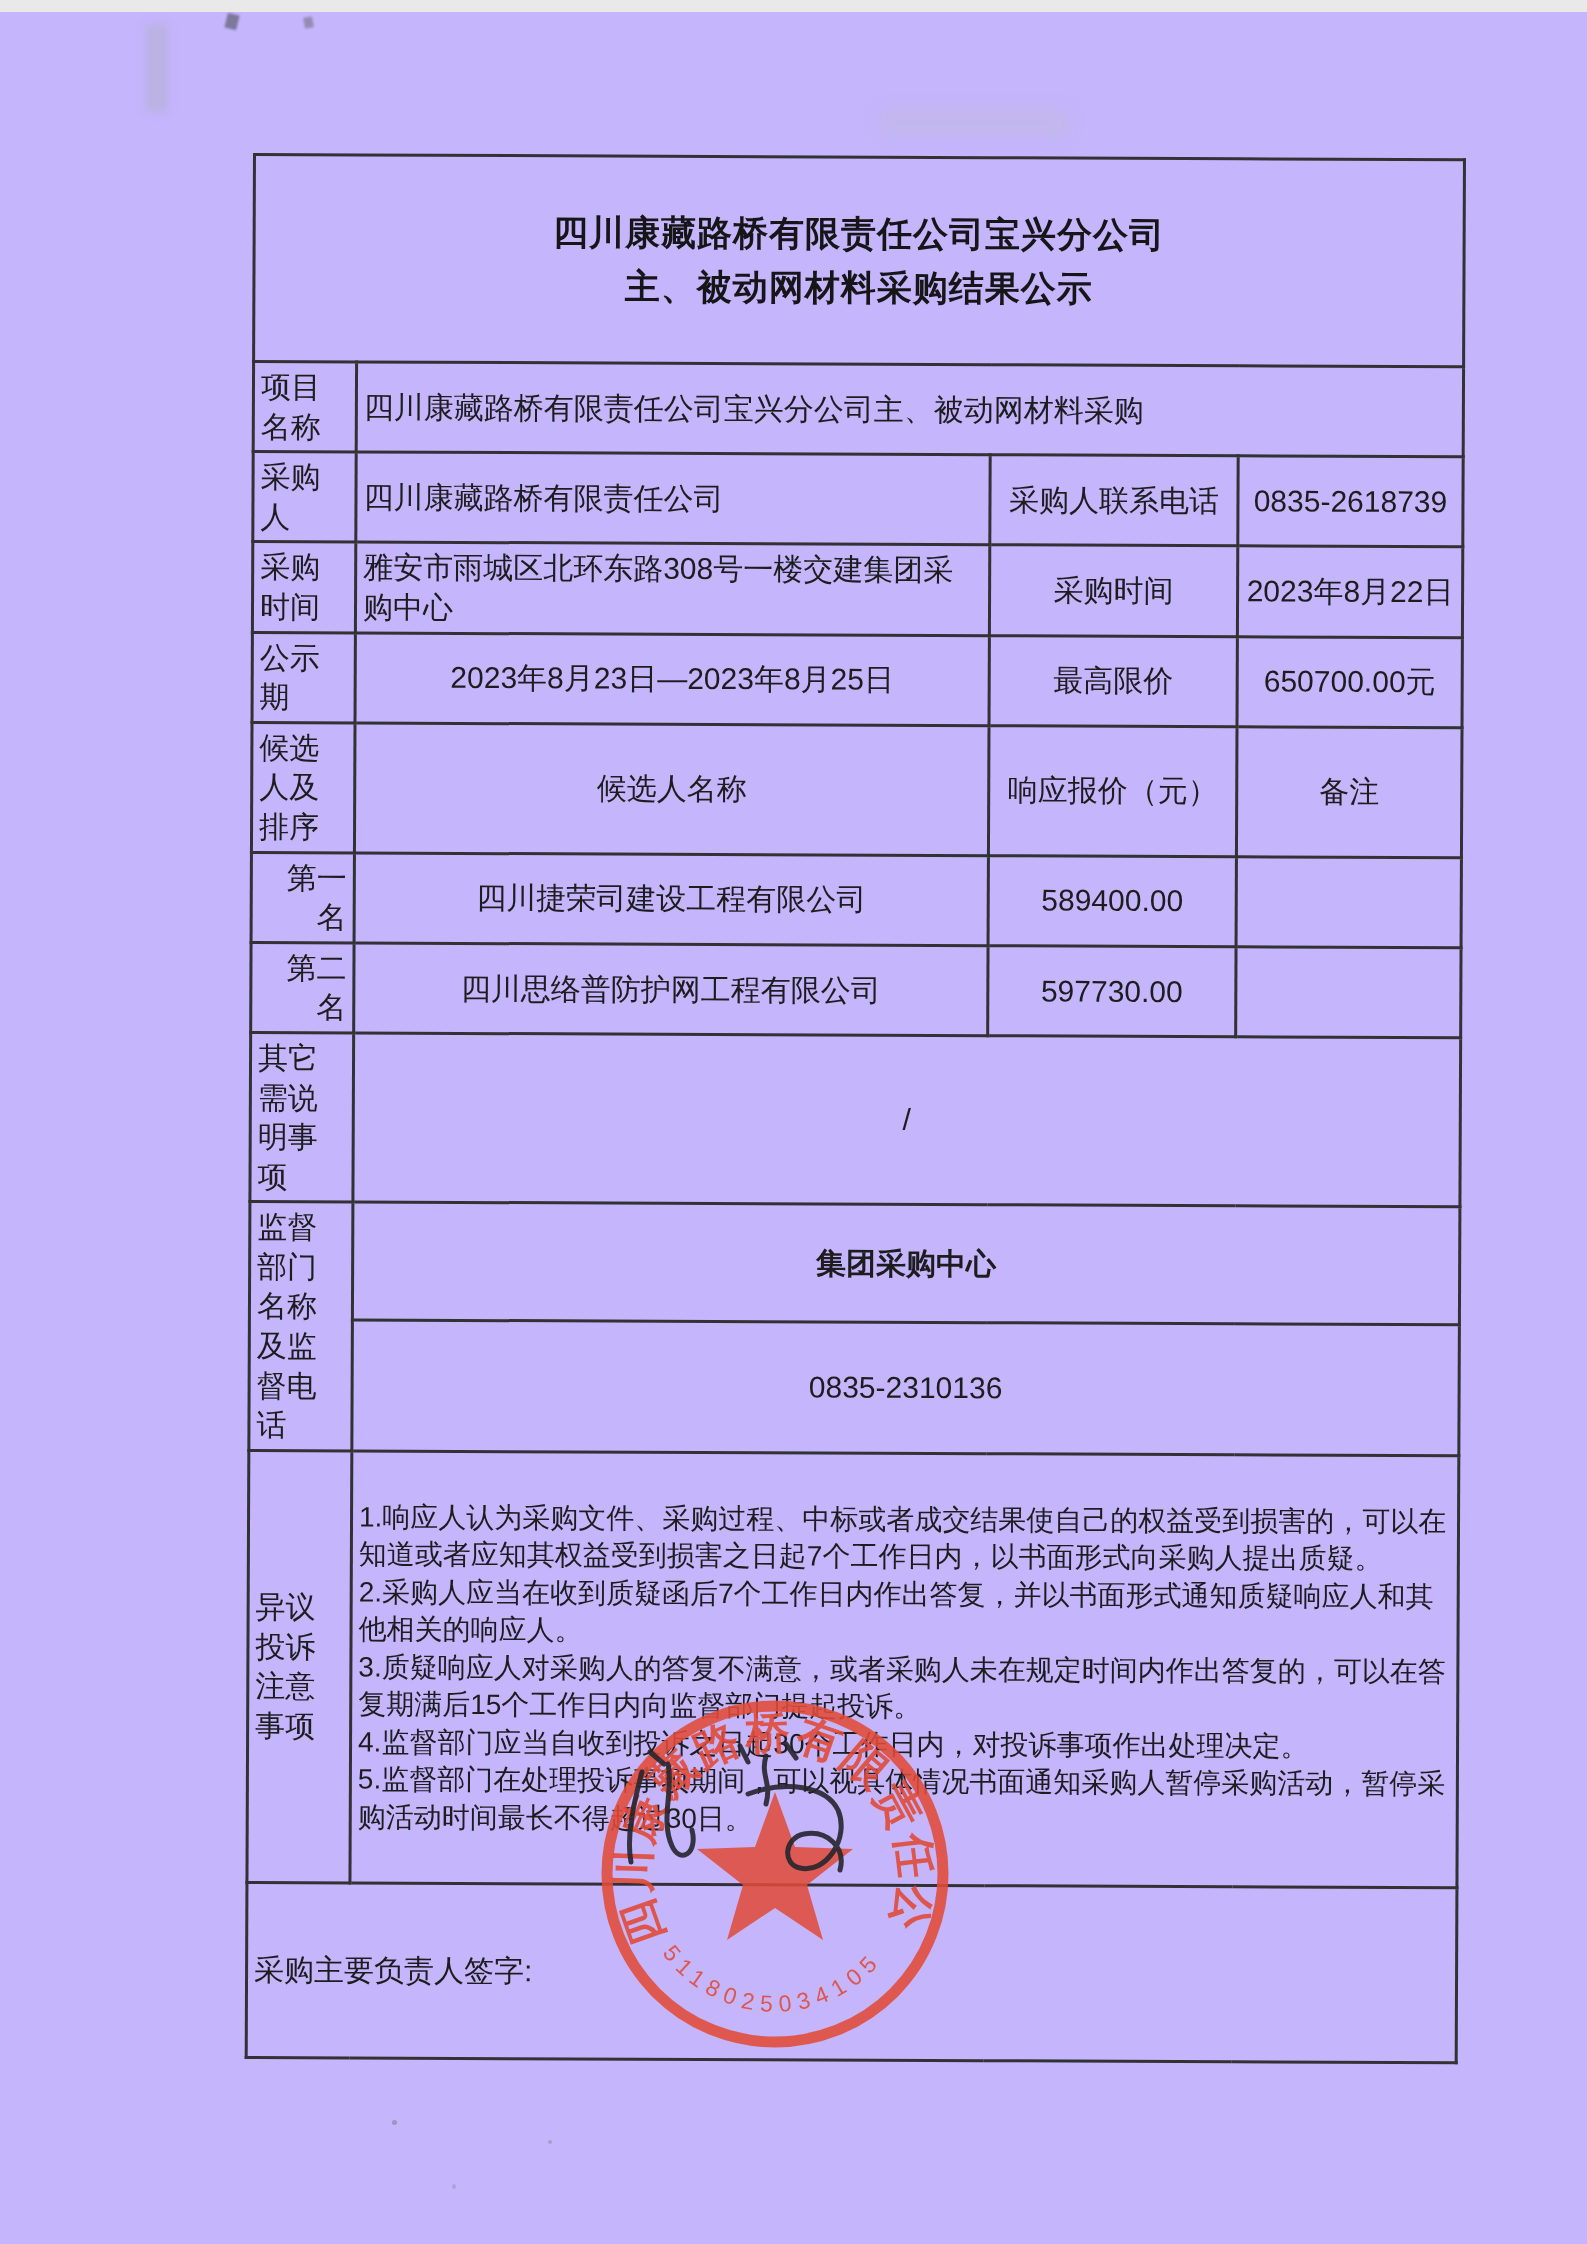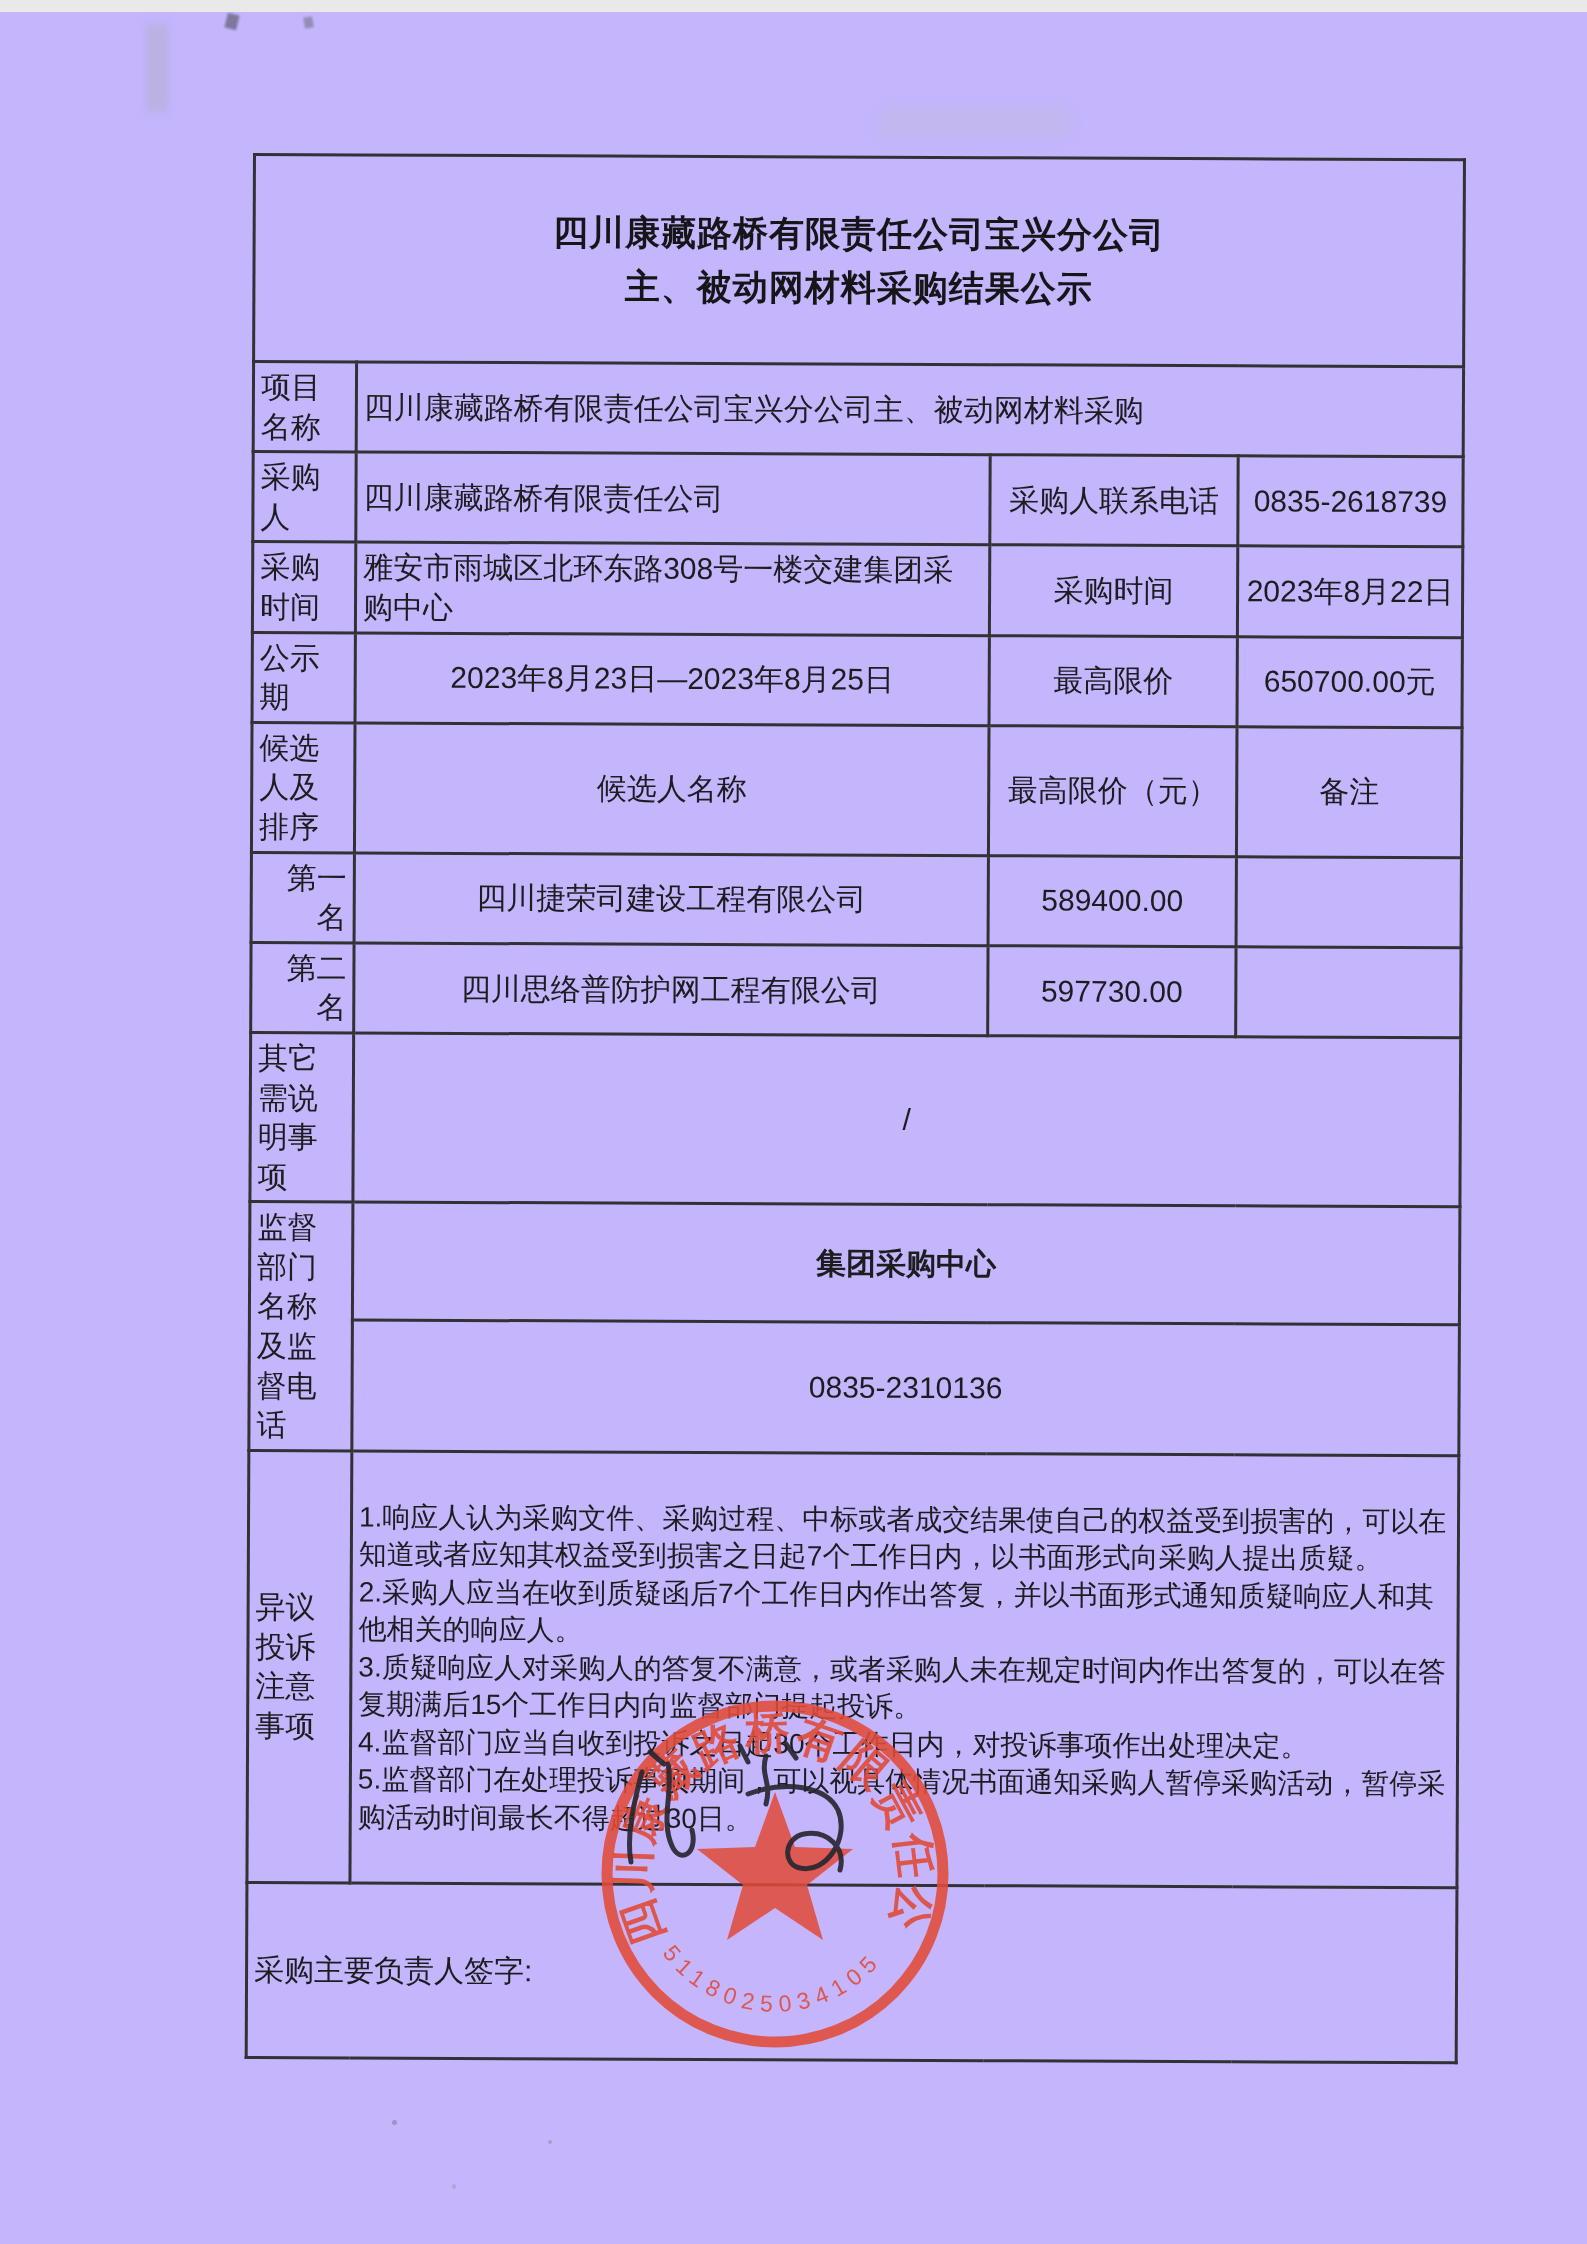--- a/index.html
+++ b/index.html
@@ -104,21 +104,21 @@
     <tr style="height:90px">
       <td class="lab">公示期</td>
       <td class="ctr">2023年8月23日—2023年8月25日</td>
       <td class="phone-lab">最高限价</td>
       <td class="ctr">650700.00元</td>
     </tr>
 
     <tr style="height:80px">
       <td class="lab">候选人及排序</td>
       <td class="ctr">候选人名称</td>
-      <td class="phone-lab">最高限价（元）</td>
+      <td class="phone-lab">响应报价（元）</td>
       <td class="ctr">备注</td>
     </tr>
 
     <tr style="height:80px">
       <td class="lab-ctr">第一名</td>
       <td class="ctr">四川捷荣司建设工程有限公司</td>
       <td class="ctr">589400.00</td>
       <td class="ctr"></td>
     </tr>
 

